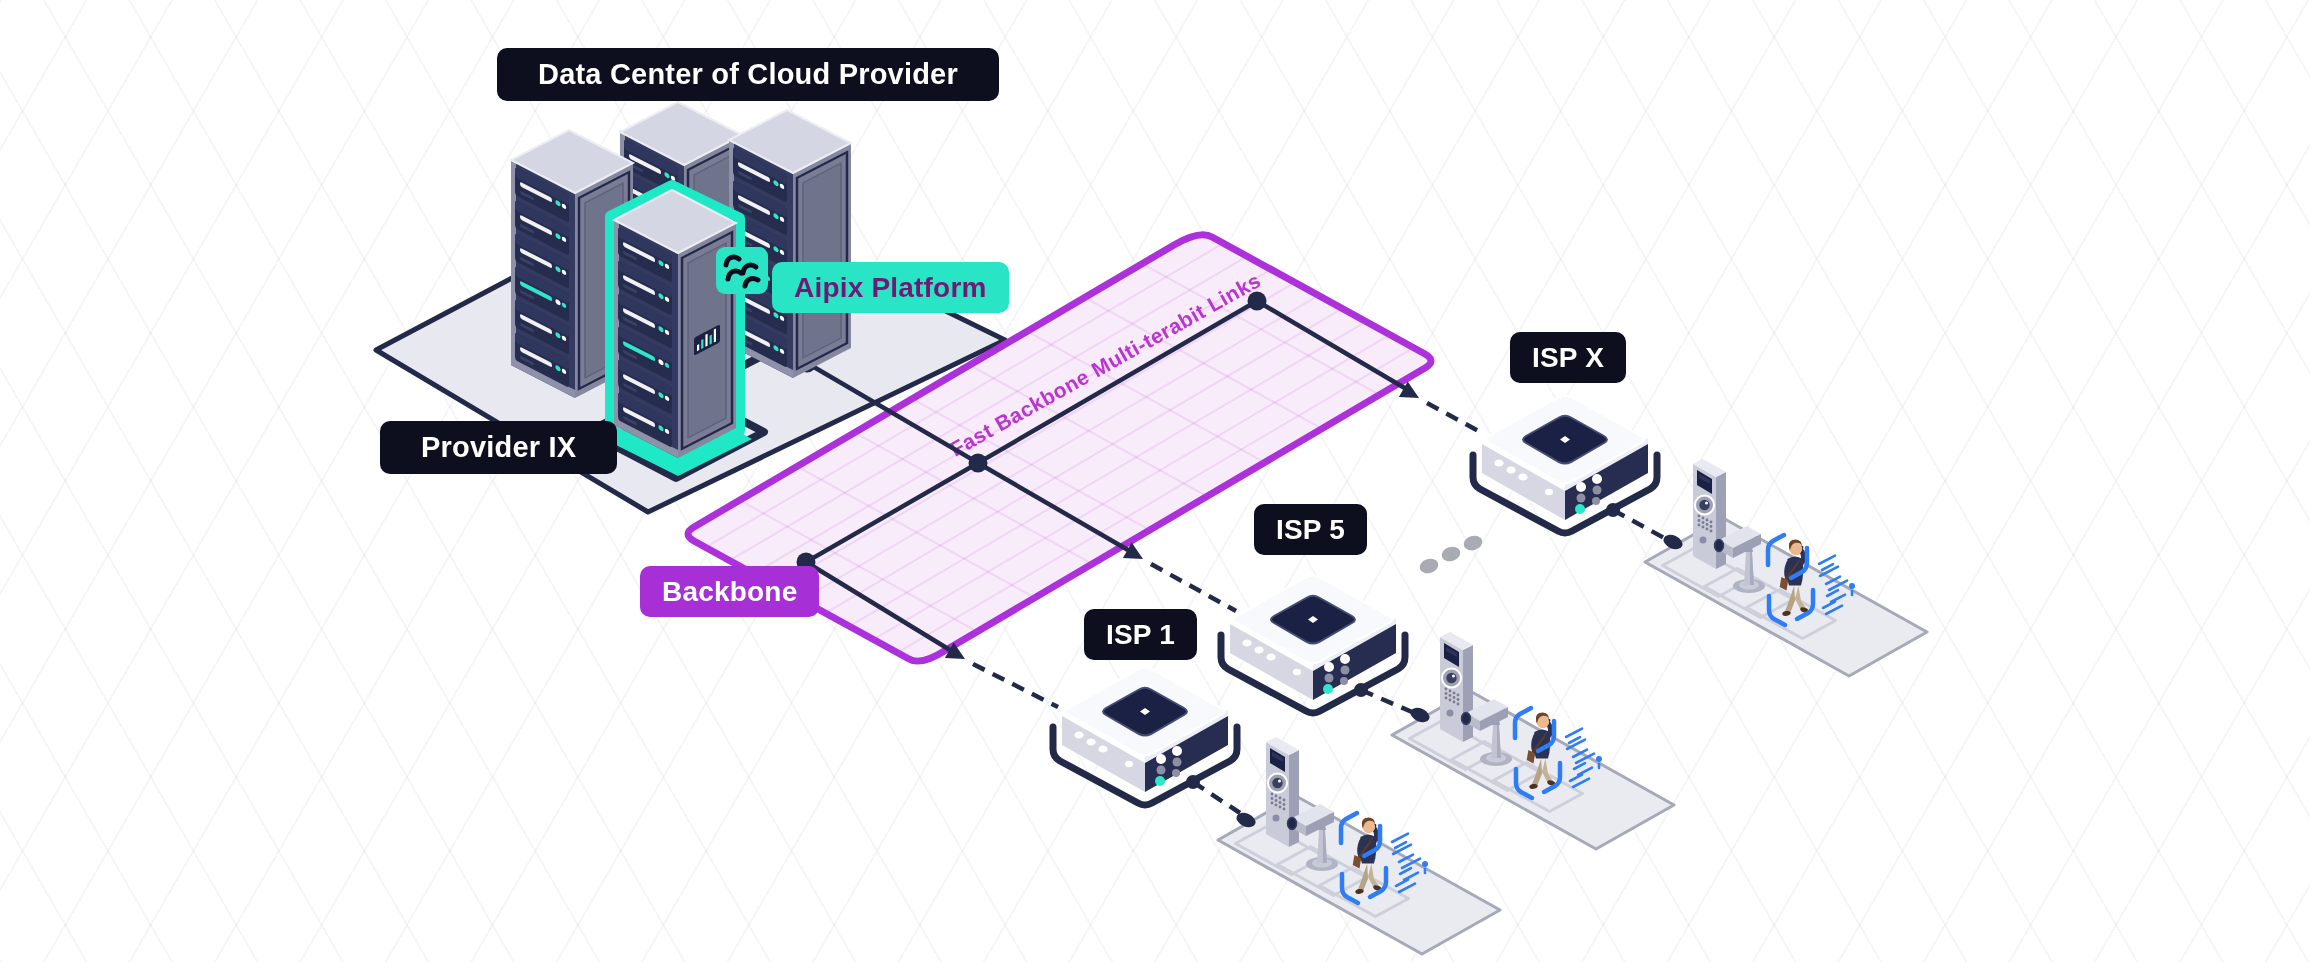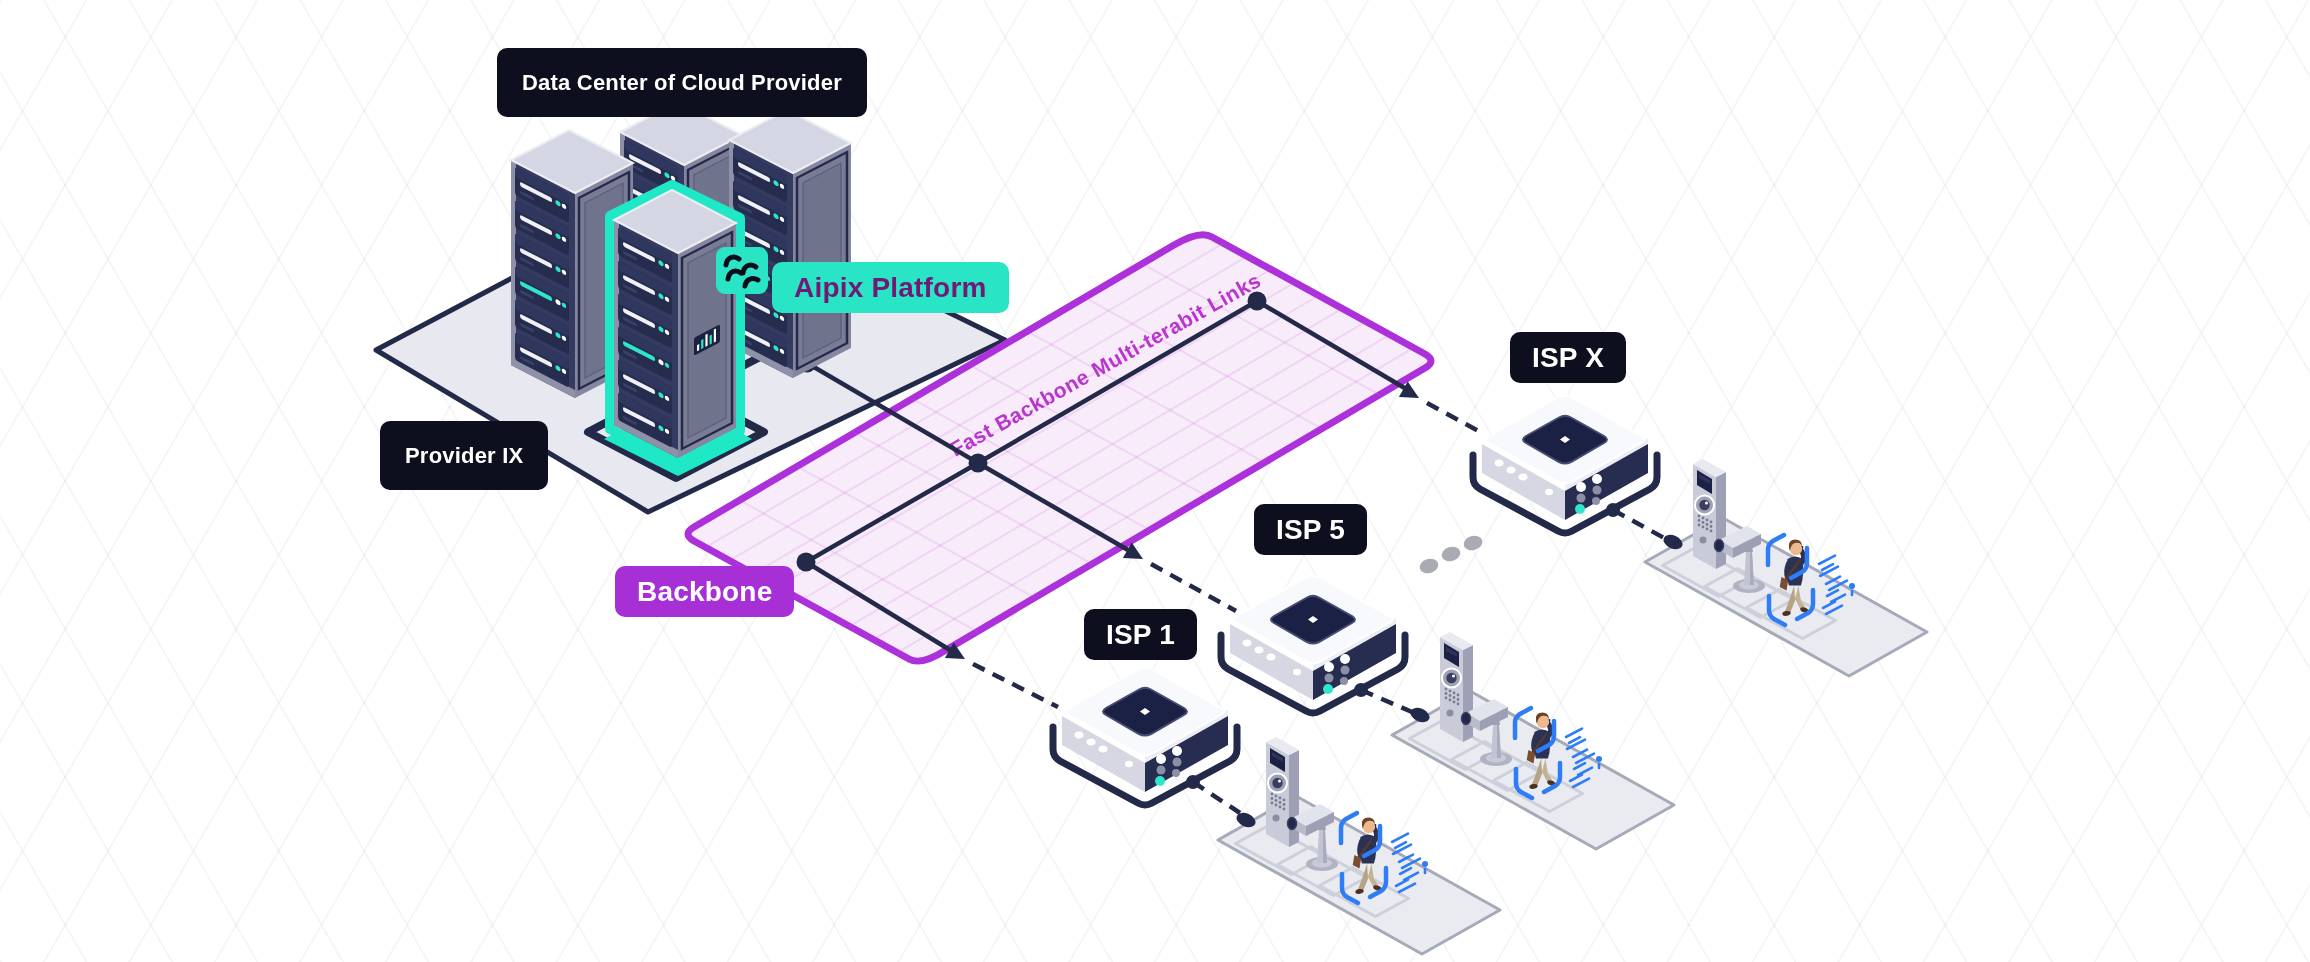--- a/index.html
+++ b/index.html
@@ -4,22 +4,22 @@
 <style>
   html,body{margin:0;padding:0;background:#fff;}
   .stage{position:relative;width:2310px;height:962px;background:#fff;overflow:hidden;
     font-family:"Liberation Sans", sans-serif;}
   .isogrid{position:absolute;inset:0;
     background-image:
       repeating-linear-gradient(60deg, rgba(36,42,74,0.045) 0 2px, transparent 2px 74px),
       repeating-linear-gradient(120deg, rgba(36,42,74,0.045) 0 2px, transparent 2px 74px);}
   svg.scene{position:absolute;inset:0;}
   .badge{position:absolute;display:flex;align-items:center;justify-content:center;
-    background:#0D0E1E;color:#fff;font-weight:bold;font-size:22px;line-height:1;
-    border-radius:10px;padding:0 25px;height:69px;white-space:nowrap;letter-spacing:.2px;}
+    background:#0D0E1E;color:#fff;font-weight:bold;font-size:29px;line-height:1;
+    border-radius:10px;padding:0 41px;height:53px;white-space:nowrap;letter-spacing:.2px;}
   .badge.cyan{background:#29E5C6;color:#701a75;margin-top:18px;}
   .badge.purple{background:#A72FD6;color:#fff;}
   .badge.small{font-size:28px;height:51px;padding:0 22px;}
   .iconbox{position:absolute;display:flex;align-items:center;justify-content:center;
     background:#29E5C6;border-radius:9px;width:52px;height:47px;}
 </style>
 </head>
 <body>
 
 <div class="stage">
@@ -297,18 +297,18 @@
       <path d="M4,12 C5,4 12,2 17,6"></path>
       <path d="M21,20 C22,12 29,10 34,14"></path>
       <path d="M6,26 C7,18 14,16 19,20"></path>
       <path d="M23,33 C24,26 30,24 36,27"></path>
     </svg>
   </div>
   <div class="badge cyan small" style="left:772px;top:244px;">Aipix Platform</div>
 
   <div class="badge" style="left:380px;top:421px;">Provider IX</div>
 
-  <div class="badge purple small" style="left:615px;top:566px;">Backbone</div>
+  <div class="badge purple small" style="left:640px;top:566px;">Backbone</div>
 
   <div class="badge small" style="left:1084px;top:609px;">ISP 1</div>
   <div class="badge small" style="left:1254px;top:504px;">ISP 5</div>
   <div class="badge small" style="left:1510px;top:332px;">ISP X</div>
 </div>
 
 </body></html>

